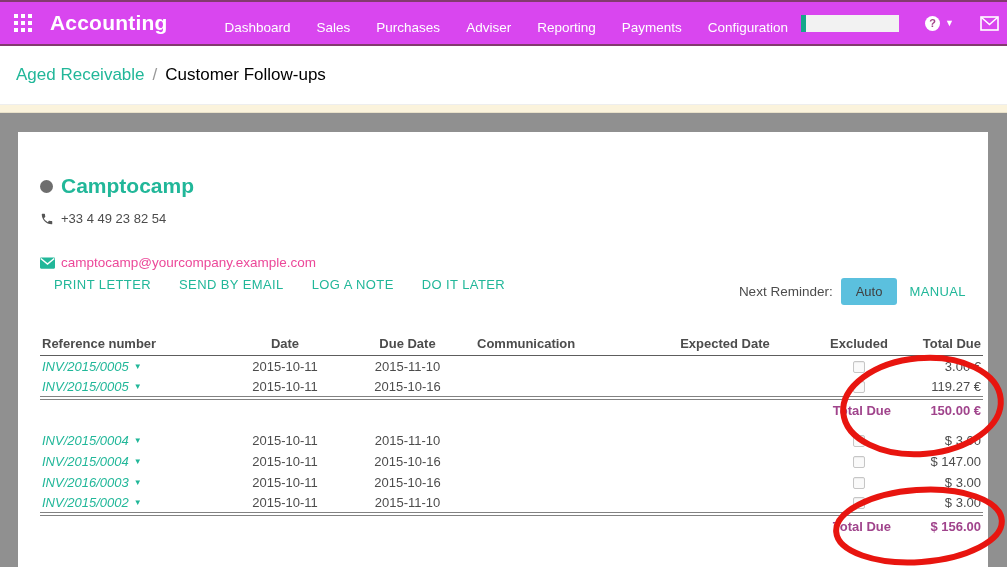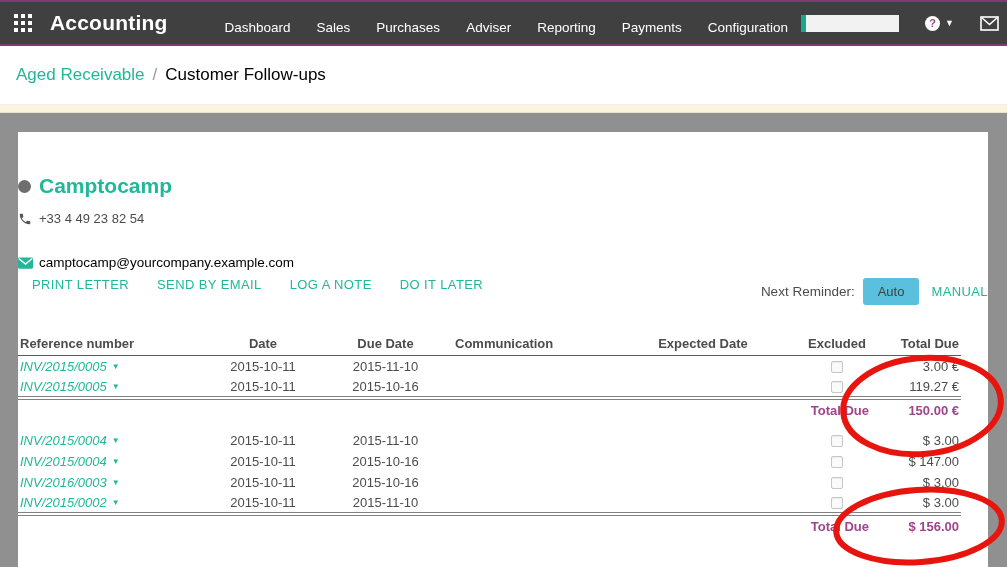--- a/index.html
+++ b/index.html
@@ -6,21 +6,21 @@
   html,body { margin:0; padding:0; }
   body {
     width:1007px; height:567px; position:relative; overflow:hidden;
     background:#909090;
     font-family:"Liberation Sans", sans-serif;
     color:#444;
   }
 
   
   .navbar {
-    height:46px; background:#404040;
+    height:46px; background:#d946ef;
     border-top:2px solid #833a6f; border-bottom:2px solid #833a6f;
     display:flex; align-items:center; padding:0 14px; color:#fff;
   }
   .apps-btn { width:26px; height:26px; display:flex; align-items:center; justify-content:center; cursor:pointer; margin-right:18px; }
   .app-title { font-size:21px; font-weight:bold; letter-spacing:.2px; margin-right:44px; }
   .nav-menu { display:flex; align-items:center;margin-top:8px; }
   .nav-menu a { color:#fff; text-decoration:none; font-size:13.5px; padding:0 13px; cursor:pointer; }
   .nav-right { margin-left:auto; display:flex; align-items:center; }
   .progress-box { width:98px; height:17px; background:#f2f2f2; position:relative; margin-right:26px; cursor:pointer; }
   .progress-fill { position:absolute; left:0; top:0; bottom:0; background:#16a88a; }
@@ -32,29 +32,29 @@
   
   .breadcrumb-bar { height:58px; background:#fff; display:flex; align-items:center; padding:0 16px; font-size:17px; }
   .breadcrumb-bar a { color:#21b799; text-decoration:none; cursor:pointer; }
   .crumb-sep { color:#999; margin:0 8px; }
   .crumb-current { color:#000000; }
   .cream-strip { height:9px; background:#fbf3dc; border-top:1px solid #eee; border-bottom:1px solid #e9e1c9; }
 
   
   .sheet {
     position:absolute; left:18px; top:132px; width:970px; height:435px;
-    background:#fff; padding:0 0;
+    background:#fff; padding:0 22px;
   }
   .customer-head { margin-top:42px; display:flex; align-items:center; }
   .status-dot { width:13px; height:13px; border-radius:50%; background:#6e6e6e; margin-right:8px; }
   .customer-name { color:#21b799; font-size:21px; font-weight:bold; }
   .contact-row { margin-top:13px; display:flex; align-items:center; font-size:13px; color:#4c4c4c; }
   .contact-row.email { margin-top:29px; }
   .contact-row .ico { width:15px; margin-right:6px; display:flex; }
-  .email a { color:#000000; text-decoration:none; font-size:13.5px; cursor:pointer; }
+  .email a { color:#ec4899; text-decoration:none; font-size:13.5px; cursor:pointer; }
 
   
   .actions-bar { margin-top:7px; display:flex; min-height:28px; }
   .action-link { color:#21b799; text-decoration:none; font-size:13px; letter-spacing:.4px; margin-left:14px; margin-right:14px; cursor:pointer; }
   .reminder { margin-left:auto; display:flex; align-items:center; }
   .reminder-label { font-size:13.5px; color:#4c4c4c; margin-right:8px; }
   .auto-btn { background:#5bc0de; color:#404040; border:none; font-size:13px; padding:6px 15px; border-radius:3px; cursor:pointer; font-family:Liberation Sans, sans-serif; }
   .manual-link { color:#21b799; text-decoration:none; font-size:13px; letter-spacing:.4px; margin-left:12px; cursor:pointer; }
 
   

